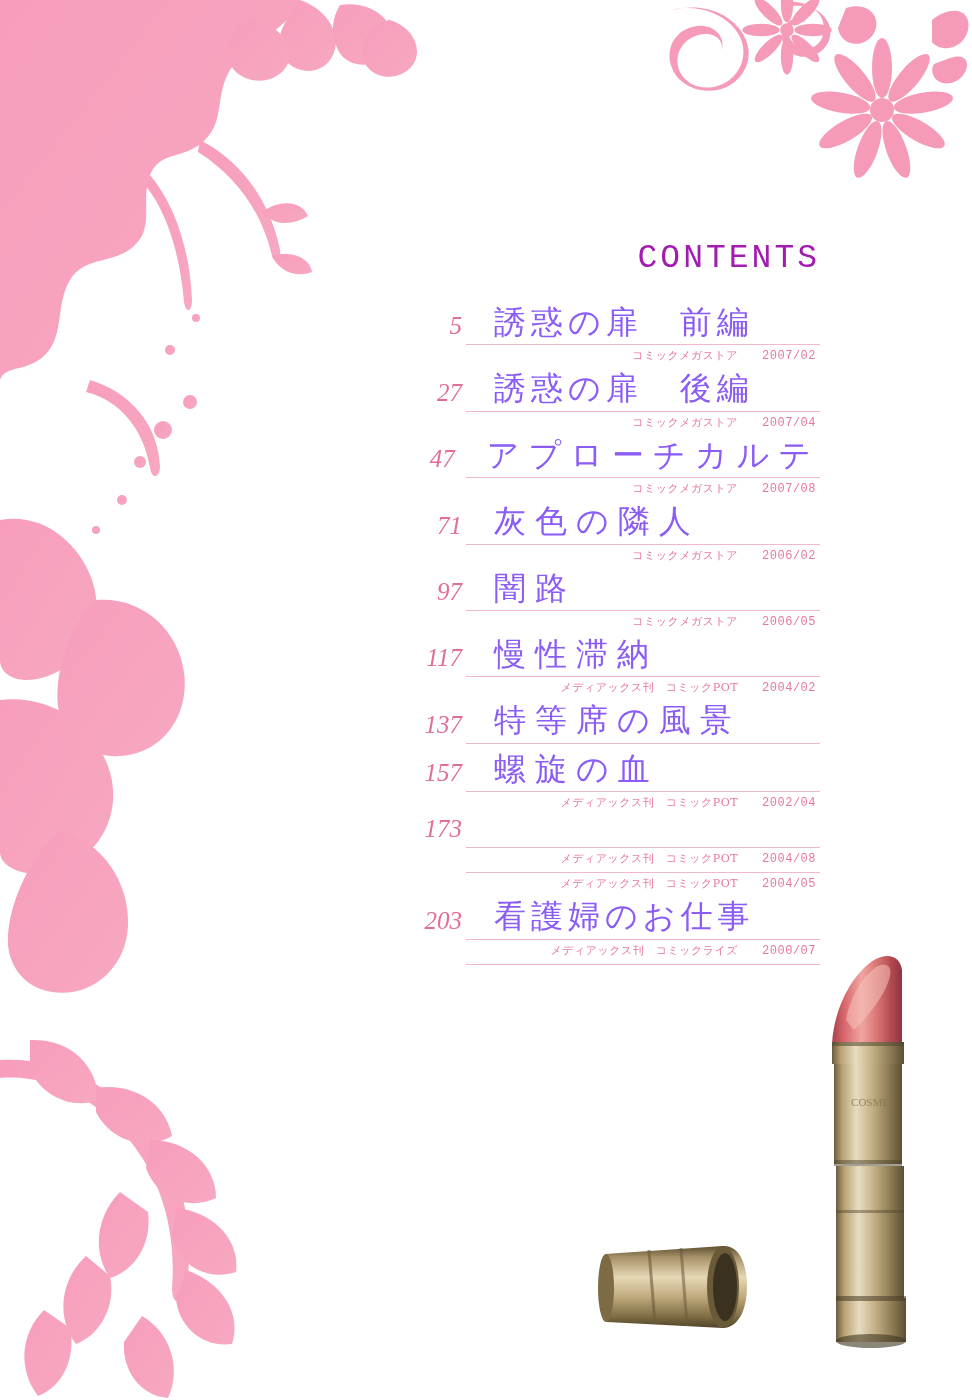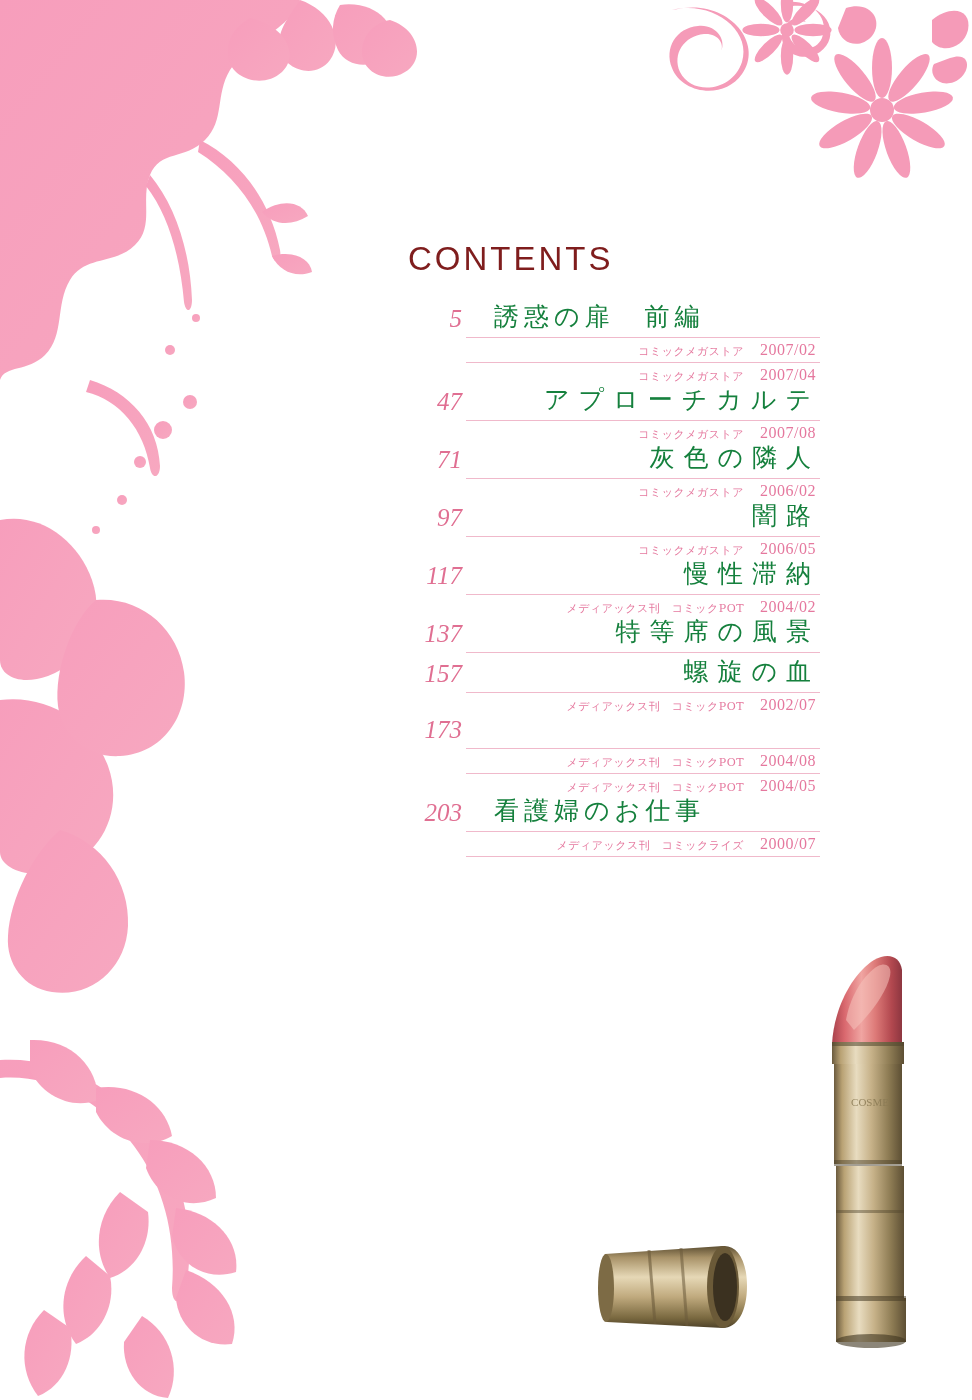--- a/index.html
+++ b/index.html
@@ -34,25 +34,25 @@
   }
 
   
   .contents {
     position: absolute;
     left: 390px;
     top: 240px;
     width: 430px;
   }
   .contents-title {
-    font-family: Liberation Sans, sans-serif;
+    font-family: Liberation Mono, monospace;
     font-size: 33px;
     letter-spacing: 3px;
-    color: #7f1d1d;
-    text-align: left;
+    color: #a21caf;
+    text-align: right;
     margin: 0 0 26px 0;
     padding-left: 18px;
     font-weight: normal;
   }
 
   .entry {
     position: relative;
     margin-bottom: 6px;
   }
   .entry-main {
@@ -66,51 +66,50 @@
     font-family: "Liberation Serif", serif;
     font-style: italic;
     font-size: 25px;
     color: #e06f92;
     line-height: 1;
     padding-bottom: 3px;
     padding-right: 4px;
   }
   .entry-title {
     flex: 1;
-    font-family: Liberation Mono, monospace;
-    font-size: 25px;
-    color: #15803d;
+    font-family: Liberation Sans, sans-serif;
+    font-size: 32px;
+    color: #8b5cf6;
     letter-spacing: 5px;
     line-height: 1.2;
     padding-left: 28px;
     white-space: nowrap;
   }
   .entry-title.wide {
     letter-spacing: 9px;
-    text-align: right;
   }
   .entry-rule {
     border-bottom: 1px solid #f0b9cb;
     margin-top: 3px;
     margin-left: 76px;
   }
   .entry-source {
     text-align: right;
     font-family: "DejaVu Serif", serif;
     font-size: 11px;
     color: #e5789e;
     letter-spacing: 0.5px;
     margin-top: 3px;
     padding-right: 4px;
     height: 15px;
   }
   .entry-source .date {
-    margin-left: 16px;
-    font-family: Liberation Serif, serif;
-    font-size: 16px;
+    margin-left: 24px;
+    font-family: Liberation Mono, monospace;
+    font-size: 12px;
   }
   .entry.no-source .entry-source { height: 0; margin-top: 0; }
 
   
   .lipstick-open {
     position: absolute;
     right: 48px;
     bottom: 52px;
     width: 108px;
     height: 400px;
@@ -232,20 +231,24 @@
       <div class="page-num">5</div>
       <div class="entry-title">誘惑の扉　前編</div>
     </div>
     <div class="entry-rule"></div>
     <div class="entry-source">
       <span>コミックメガストア</span><span class="date">2007/02</span>
     </div>
   </div>
 
   <div class="entry">
+    <div class="entry-main">
+      <div class="page-num">27</div>
+      <div class="entry-title">誘惑の扉　後編</div>
+    </div>
     <div class="entry-rule"></div>
     <div class="entry-source">
       <span>コミックメガストア</span><span class="date">2007/04</span>
     </div>
   </div>
 
   <div class="entry">
     <div class="entry-main">
       <div class="page-num">47</div>
       <div class="entry-title wide">アプローチカルテ</div>
@@ -297,21 +300,21 @@
     <div class="entry-rule"></div>
   </div>
 
   <div class="entry">
     <div class="entry-main">
       <div class="page-num">157</div>
       <div class="entry-title wide">螺旋の血</div>
     </div>
     <div class="entry-rule"></div>
     <div class="entry-source">
-      <span>メディアックス刊　コミックPOT</span><span class="date">2002/07</span>
+      <span>メディアックス刊　コミックPOT</span><span class="date">2002/04</span>
     </div>
   </div>
 
   <div class="entry">
     <div class="entry-main">
       <div class="page-num">173</div>
     </div>
     <div class="entry-rule"></div>
     <div class="entry-source">
       <span>メディアックス刊　コミックPOT</span><span class="date">2004/08</span>

